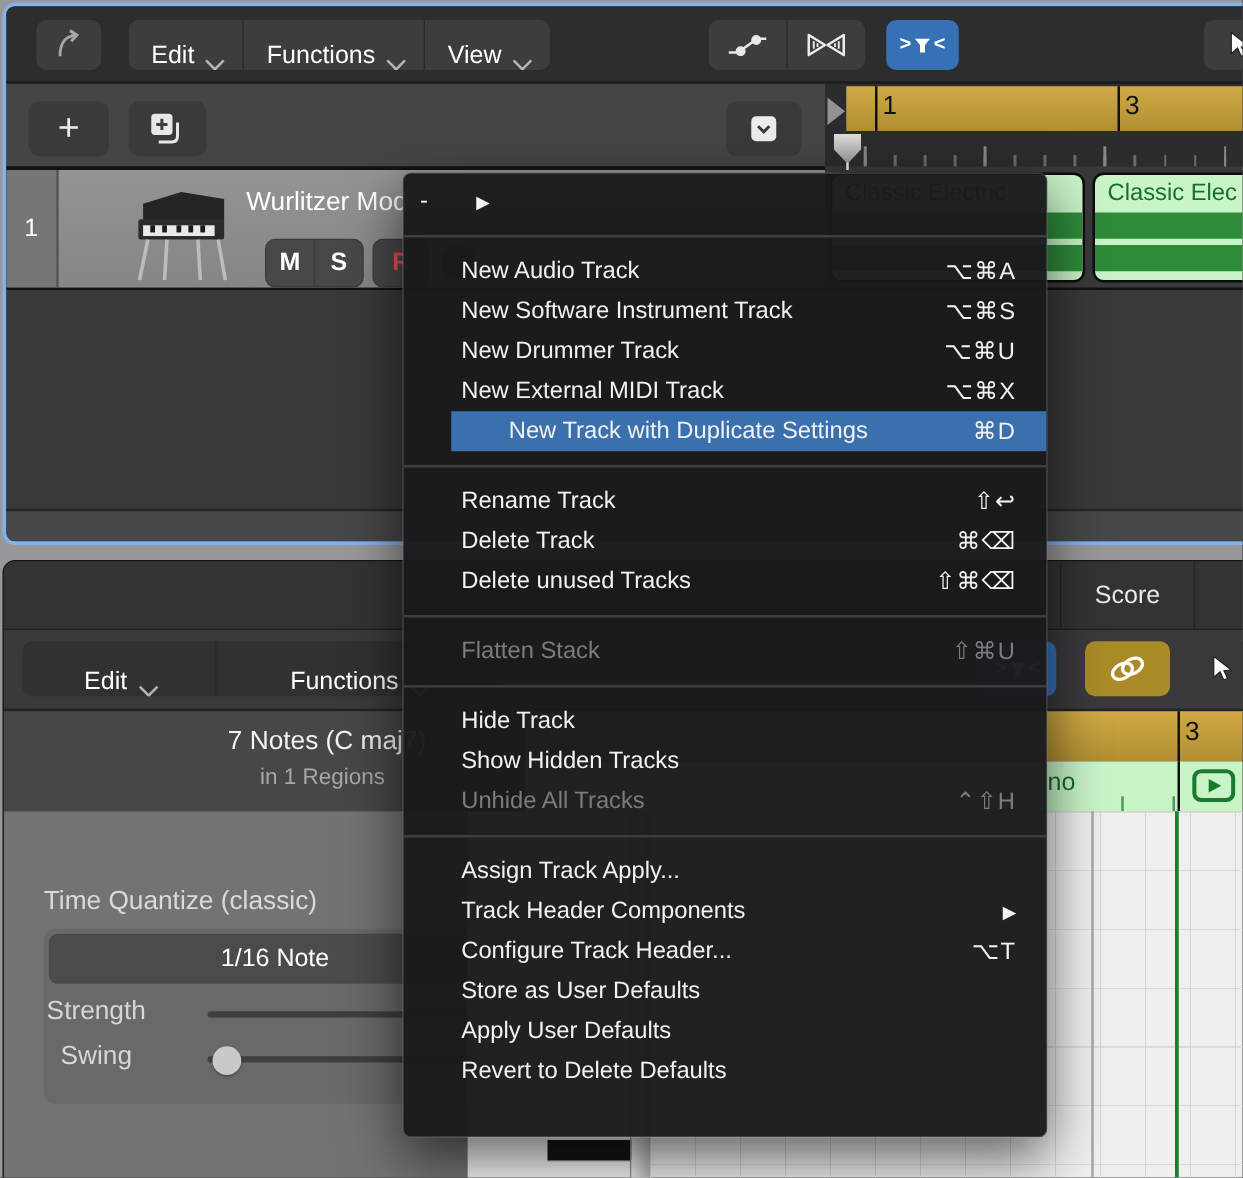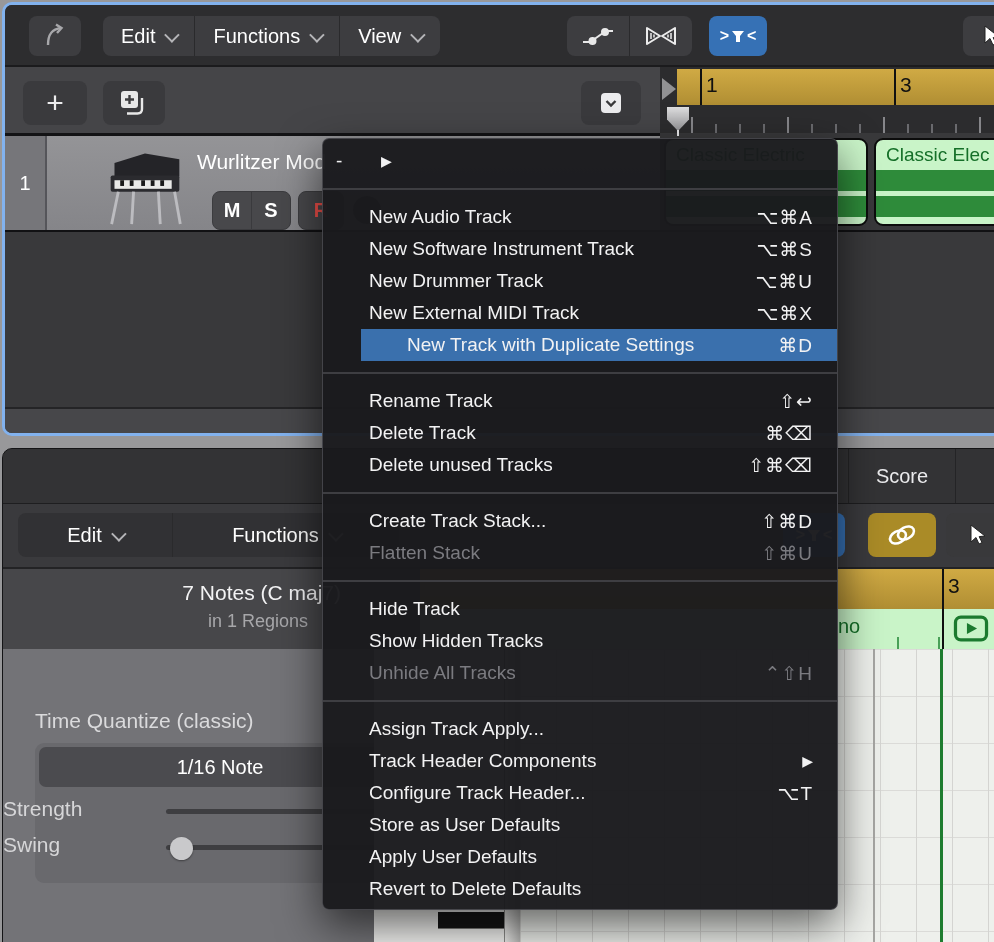--- a/index.html
+++ b/index.html
@@ -12,21 +12,21 @@
   .top-window{position:absolute;left:2px;top:2px;width:1020px;height:434px;
     background:#39393b;border:3px solid #82b2ee;border-radius:10px;
     box-sizing:border-box;overflow:hidden;}
   .lp-toolbar{position:absolute;left:0;top:0;right:0;height:60px;background:#2d2d2f;
     border-bottom:2px solid #1b1b1d;}
   .tb-btn{position:absolute;background:#3d3d40;border-radius:8px;display:flex;
     align-items:center;justify-content:center;}
   .btn-back{left:24px;top:11px;width:52px;height:40px;}
   .menu-group{position:absolute;left:98px;top:11px;height:40px;display:flex;
     background:#3d3d40;border-radius:8px;overflow:hidden;}
-  .tb-menu{display:flex;align-items:center;justify-content:center;gap:10px;
+  .tb-menu{display:flex;align-items:flex-end;justify-content:center;gap:10px;
     padding:0 18px;color:#fff;font-size:20px;border-right:1px solid #2a2a2c;cursor:default;}
   .tb-menu:last-child{border-right:none;}
   .chev{width:9px;height:9px;border-right:2px solid #b5b5b8;border-bottom:2px solid #b5b5b8;
     transform:rotate(45deg) translateY(-2px);display:inline-block;}
   .icon-group{position:absolute;left:562px;top:11px;height:40px;display:flex;
     background:#3d3d40;border-radius:8px;overflow:hidden;}
   .icon-cell{width:62px;display:flex;align-items:center;justify-content:center;
     border-right:1px solid #2a2a2c;}
   .icon-cell:last-child{border-right:none;}
   .btn-catch{left:704px;top:11px;width:58px;height:40px;background:#3671b5;
@@ -127,21 +127,21 @@
   .mint-barline{position:absolute;left:522px;top:0;width:2px;height:100%;background:#0f0f0f;}
 
   .ed-main{position:absolute;left:0;top:200px;right:0;bottom:0;}
   .inspector{position:absolute;left:0;top:0;width:371px;height:100%;background:#737377;}
   .tq-label{position:absolute;left:32px;top:60px;color:#dadadc;font-size:21px;}
   .tq-panel{position:absolute;left:32px;top:94px;width:370px;height:140px;background:#69696d;
     border-radius:9px;}
   .tq-dropdown{position:absolute;left:36px;top:98px;width:362px;height:40px;background:#4b4b4f;
     border-radius:7px;display:flex;align-items:center;justify-content:center;
     color:#fff;font-size:20px;}
-  .slider-label{position:absolute;left:0;width:148px;text-align:left;color:#d6d6d8;font-size:21px;}
+  .slider-label{position:absolute;left:0;width:148px;text-align:center;color:#d6d6d8;font-size:21px;}
   .slider-track{position:absolute;left:163px;width:240px;height:5px;background:#3e3e41;border-radius:3px;}
   .slider-handle{position:absolute;left:167px;top:188px;width:23px;height:23px;border-radius:50%;
     background:#c9c9cb;box-shadow:0 1px 2px rgba(0,0,0,.4);}
   .keyboard{position:absolute;left:371px;top:0;width:146px;height:100%;background:#f4f4f2;
     border-right:2px solid #3a3a3a;}
   .keyboard::after{content:"";position:absolute;right:0;top:0;bottom:0;width:15px;
     background:linear-gradient(90deg,#efefed,#b5b5b3);border-left:1px solid #8b8b89;}
   .black-key{position:absolute;left:64px;top:263px;width:76px;height:16px;background:#161616;
     border-radius:0 3px 3px 0;}
   .key-sep{position:absolute;left:64px;top:279px;width:67px;height:1px;background:#7e7e7c;}
@@ -433,25 +433,20 @@
         <span class="prefix"></span>
         <span class="mi-label">Delete Track</span>
         <span class="shortcut">⌘⌫</span>
       </div>
       <div class="menu-item">
         <span class="prefix"></span>
         <span class="mi-label">Delete unused Tracks</span>
         <span class="shortcut">⇧⌘⌫</span>
       </div>
       <div class="menu-sep"></div>
-      <div class="menu-item">
-        <span class="prefix"></span>
-        <span class="mi-label">Create Track Stack...</span>
-        <span class="shortcut">⇧⌘D</span>
-      </div>
       <div class="menu-item disabled">
         <span class="prefix"></span>
         <span class="mi-label">Flatten Stack</span>
         <span class="shortcut">⇧⌘U</span>
       </div>
       <div class="menu-sep"></div>
       <div class="menu-item">
         <span class="prefix"></span>
         <span class="mi-label">Hide Track</span>
       </div>

